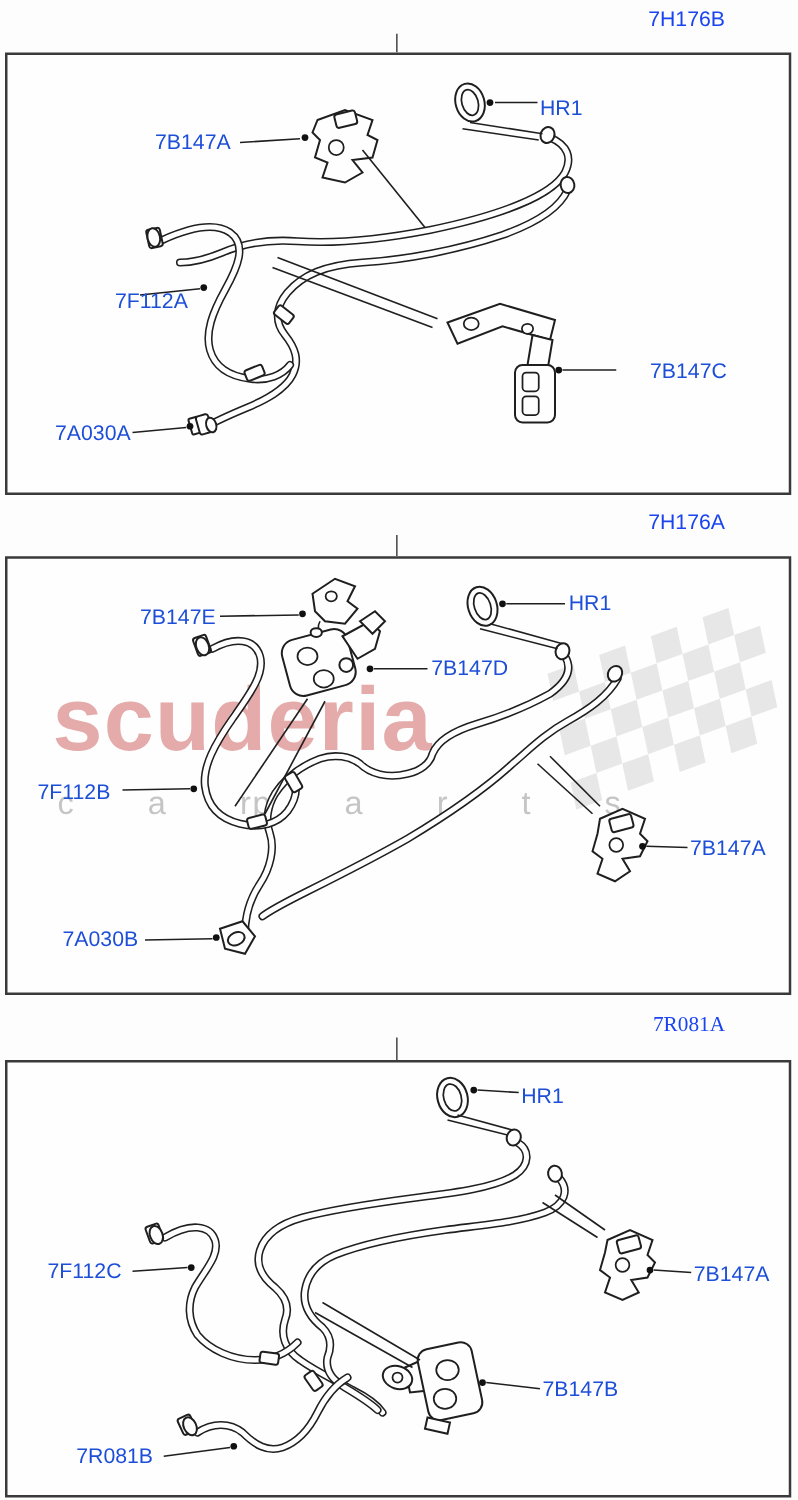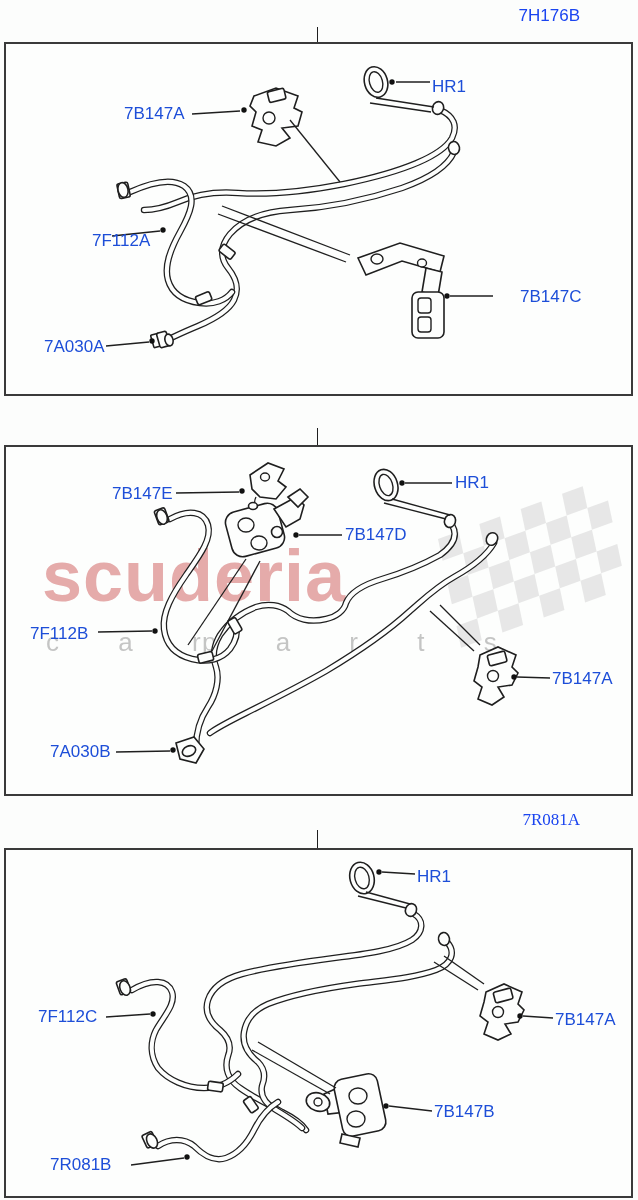--- a/index.html
+++ b/index.html
@@ -92,20 +92,21 @@
           <circle class="dot" cx="146" cy="297" r="2.7"></circle>
       </g>
     </svg>
     <div class="callout" style="left:118px;top:60px;">7B147A</div>
     <div class="callout" style="left:426px;top:33px;">HR1</div>
     <div class="callout" style="left:42px;top:187px;margin-left:44px;">7F112A</div>
     <div class="callout" style="left:514px;top:243px;">7B147C</div>
     <div class="callout" style="left:38px;top:293px;">7A030A</div>
   </section>
 
+  <div class="panel-title" style="top:408px;">7H176A</div>
   <div class="title-connector" style="top:428px;height:17px;"></div>
   <section class="box" style="top:445px;height:347px;">
     <div class="wm-brand">scuderia</div>
     <div class="wm-sub" style="left:40px;">c a r</div>
     <div class="wm-sub" style="left:196px;">p a r t s</div>
     <svg width="625" height="347" viewBox="0 0 625 347" style="z-index:2;">
 
       <g transform="translate(432,92) rotate(-20) skewX(-8)">
         <rect class="flag" x="0" y="0" width="22" height="22"></rect>
           <rect class="flag" x="44" y="0" width="22" height="22"></rect>
@@ -270,16 +271,16 @@
         <line class="ln" x1="383" y1="256" x2="426" y2="261"></line>
           <circle class="dot" cx="380" cy="256" r="2.7"></circle>
         <line class="ln" x1="125" y1="315" x2="178" y2="308"></line>
           <circle class="dot" cx="181" cy="307" r="2.7"></circle>
       </g>
     </svg>
     <div class="callout" style="left:411px;top:17px;">HR1</div>
     <div class="callout" style="left:32px;top:157px;">7F112C</div>
     <div class="callout" style="left:549px;top:160px;">7B147A</div>
     <div class="callout" style="left:428px;top:252px;">7B147B</div>
-    <div class="callout" style="left:44px;top:305px;text-align:center;">7R081B</div>
+    <div class="callout" style="left:55px;top:305px;text-align:center;">7R081B</div>
   </section>
 
 </div>
 
 </body></html>

